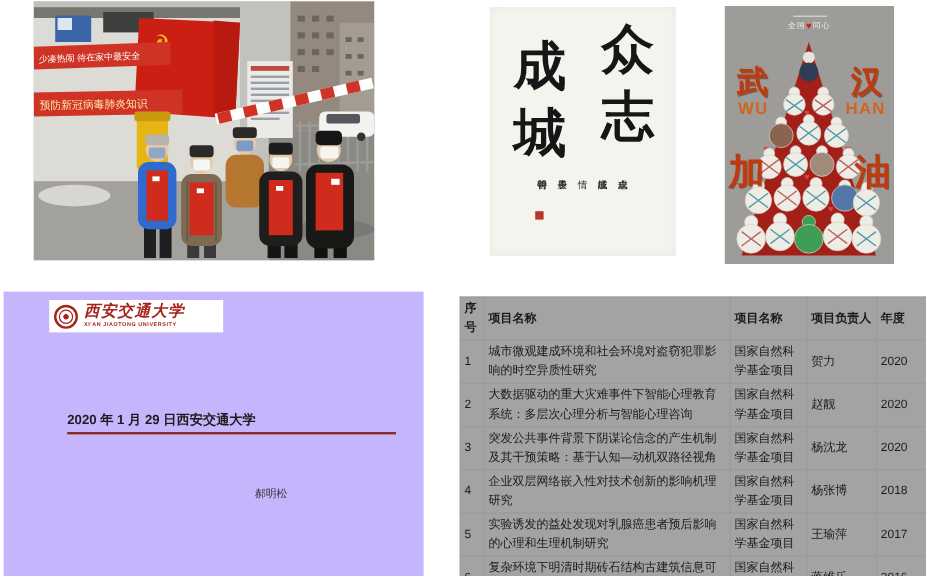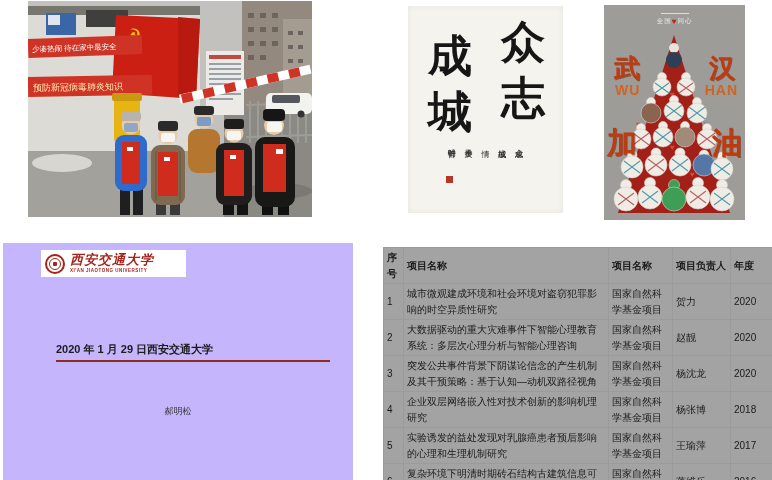--- a/index.html
+++ b/index.html
@@ -55,21 +55,21 @@
   .doc-title{position:absolute;top:37px;width:100%;text-align:center;color:#b13a2c;
              font-family:"DejaVu Serif",serif;font-weight:bold;font-size:33px;
              letter-spacing:16px;text-indent:16px;white-space:nowrap;}
   .doc-issue{position:absolute;top:83px;width:100%;text-align:center;
              font-weight:bold;font-size:11px;color:#1c1c1c;}
   .doc-dateline{position:absolute;top:99px;left:10px;right:23px;display:flex;
                 justify-content:flex-start;font-weight:bold;font-size:11px;color:#1c1c1c;
                 padding-bottom:3px;border-bottom:2px solid #8e2b1f;margin-left:43px;}
   .doc-heading{position:absolute;top:134px;width:100%;text-align:center;
                font-weight:bold;font-size:15.5px;color:#101010;letter-spacing:.5px;}
-  .doc-author{position:absolute;top:162px;width:100%;text-align:center;font-size:9px;color:#333;}
+  .doc-author{position:absolute;top:162px;width:100%;text-align:center;font-size:9px;color:#333;margin-left:48px;}
   .doc-affil{position:absolute;top:177px;width:100%;text-align:center;font-size:10px;color:#333;}
   .doc-body{position:absolute;top:199px;left:14px;right:8px;font-size:11.5px;color:#222;
             text-indent:22px;letter-spacing:1px;white-space:nowrap;overflow:hidden;}
 
   
   #table-wrap{left:383px;top:247px;width:389px;height:233px;overflow:hidden;background:#a3a3a3;}
   #projects-table{border-collapse:collapse;width:389px;table-layout:fixed;
                   font-size:10px;color:#1b1b1b;}
   #projects-table th,#projects-table td{border:1px solid #9b9b9b;padding:2px 3px;
                   text-align:left;vertical-align:middle;line-height:1.55;

